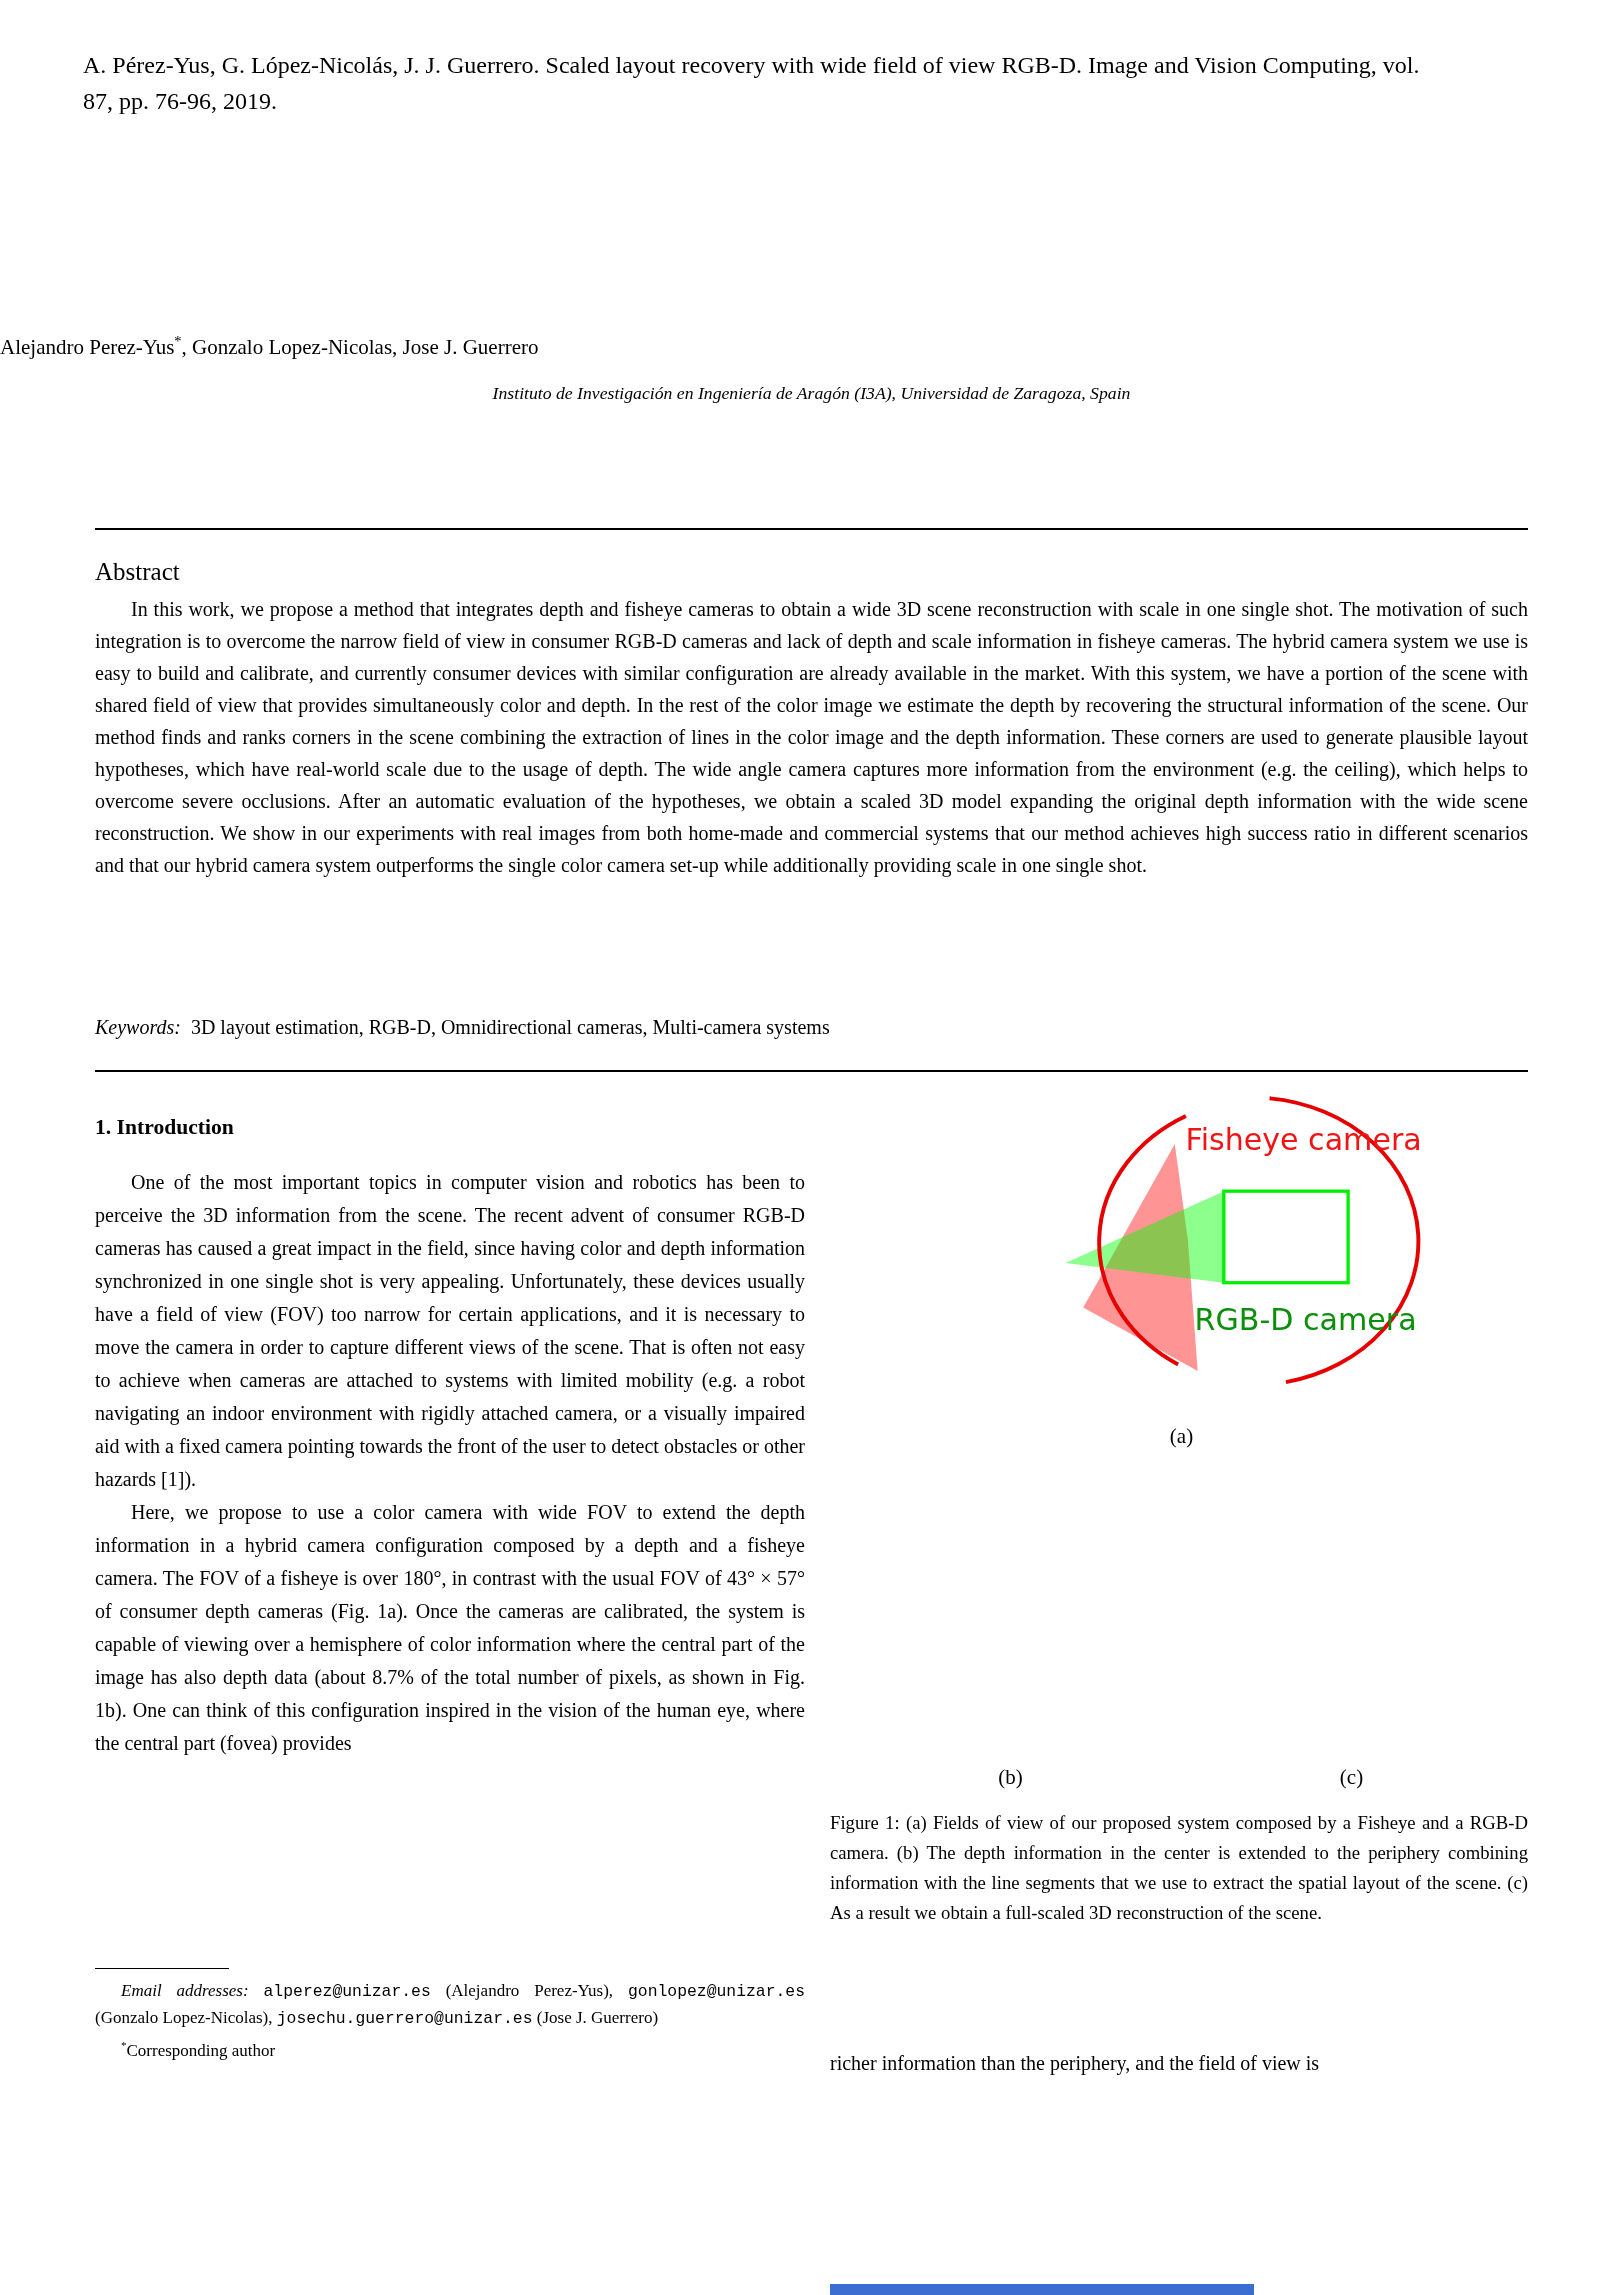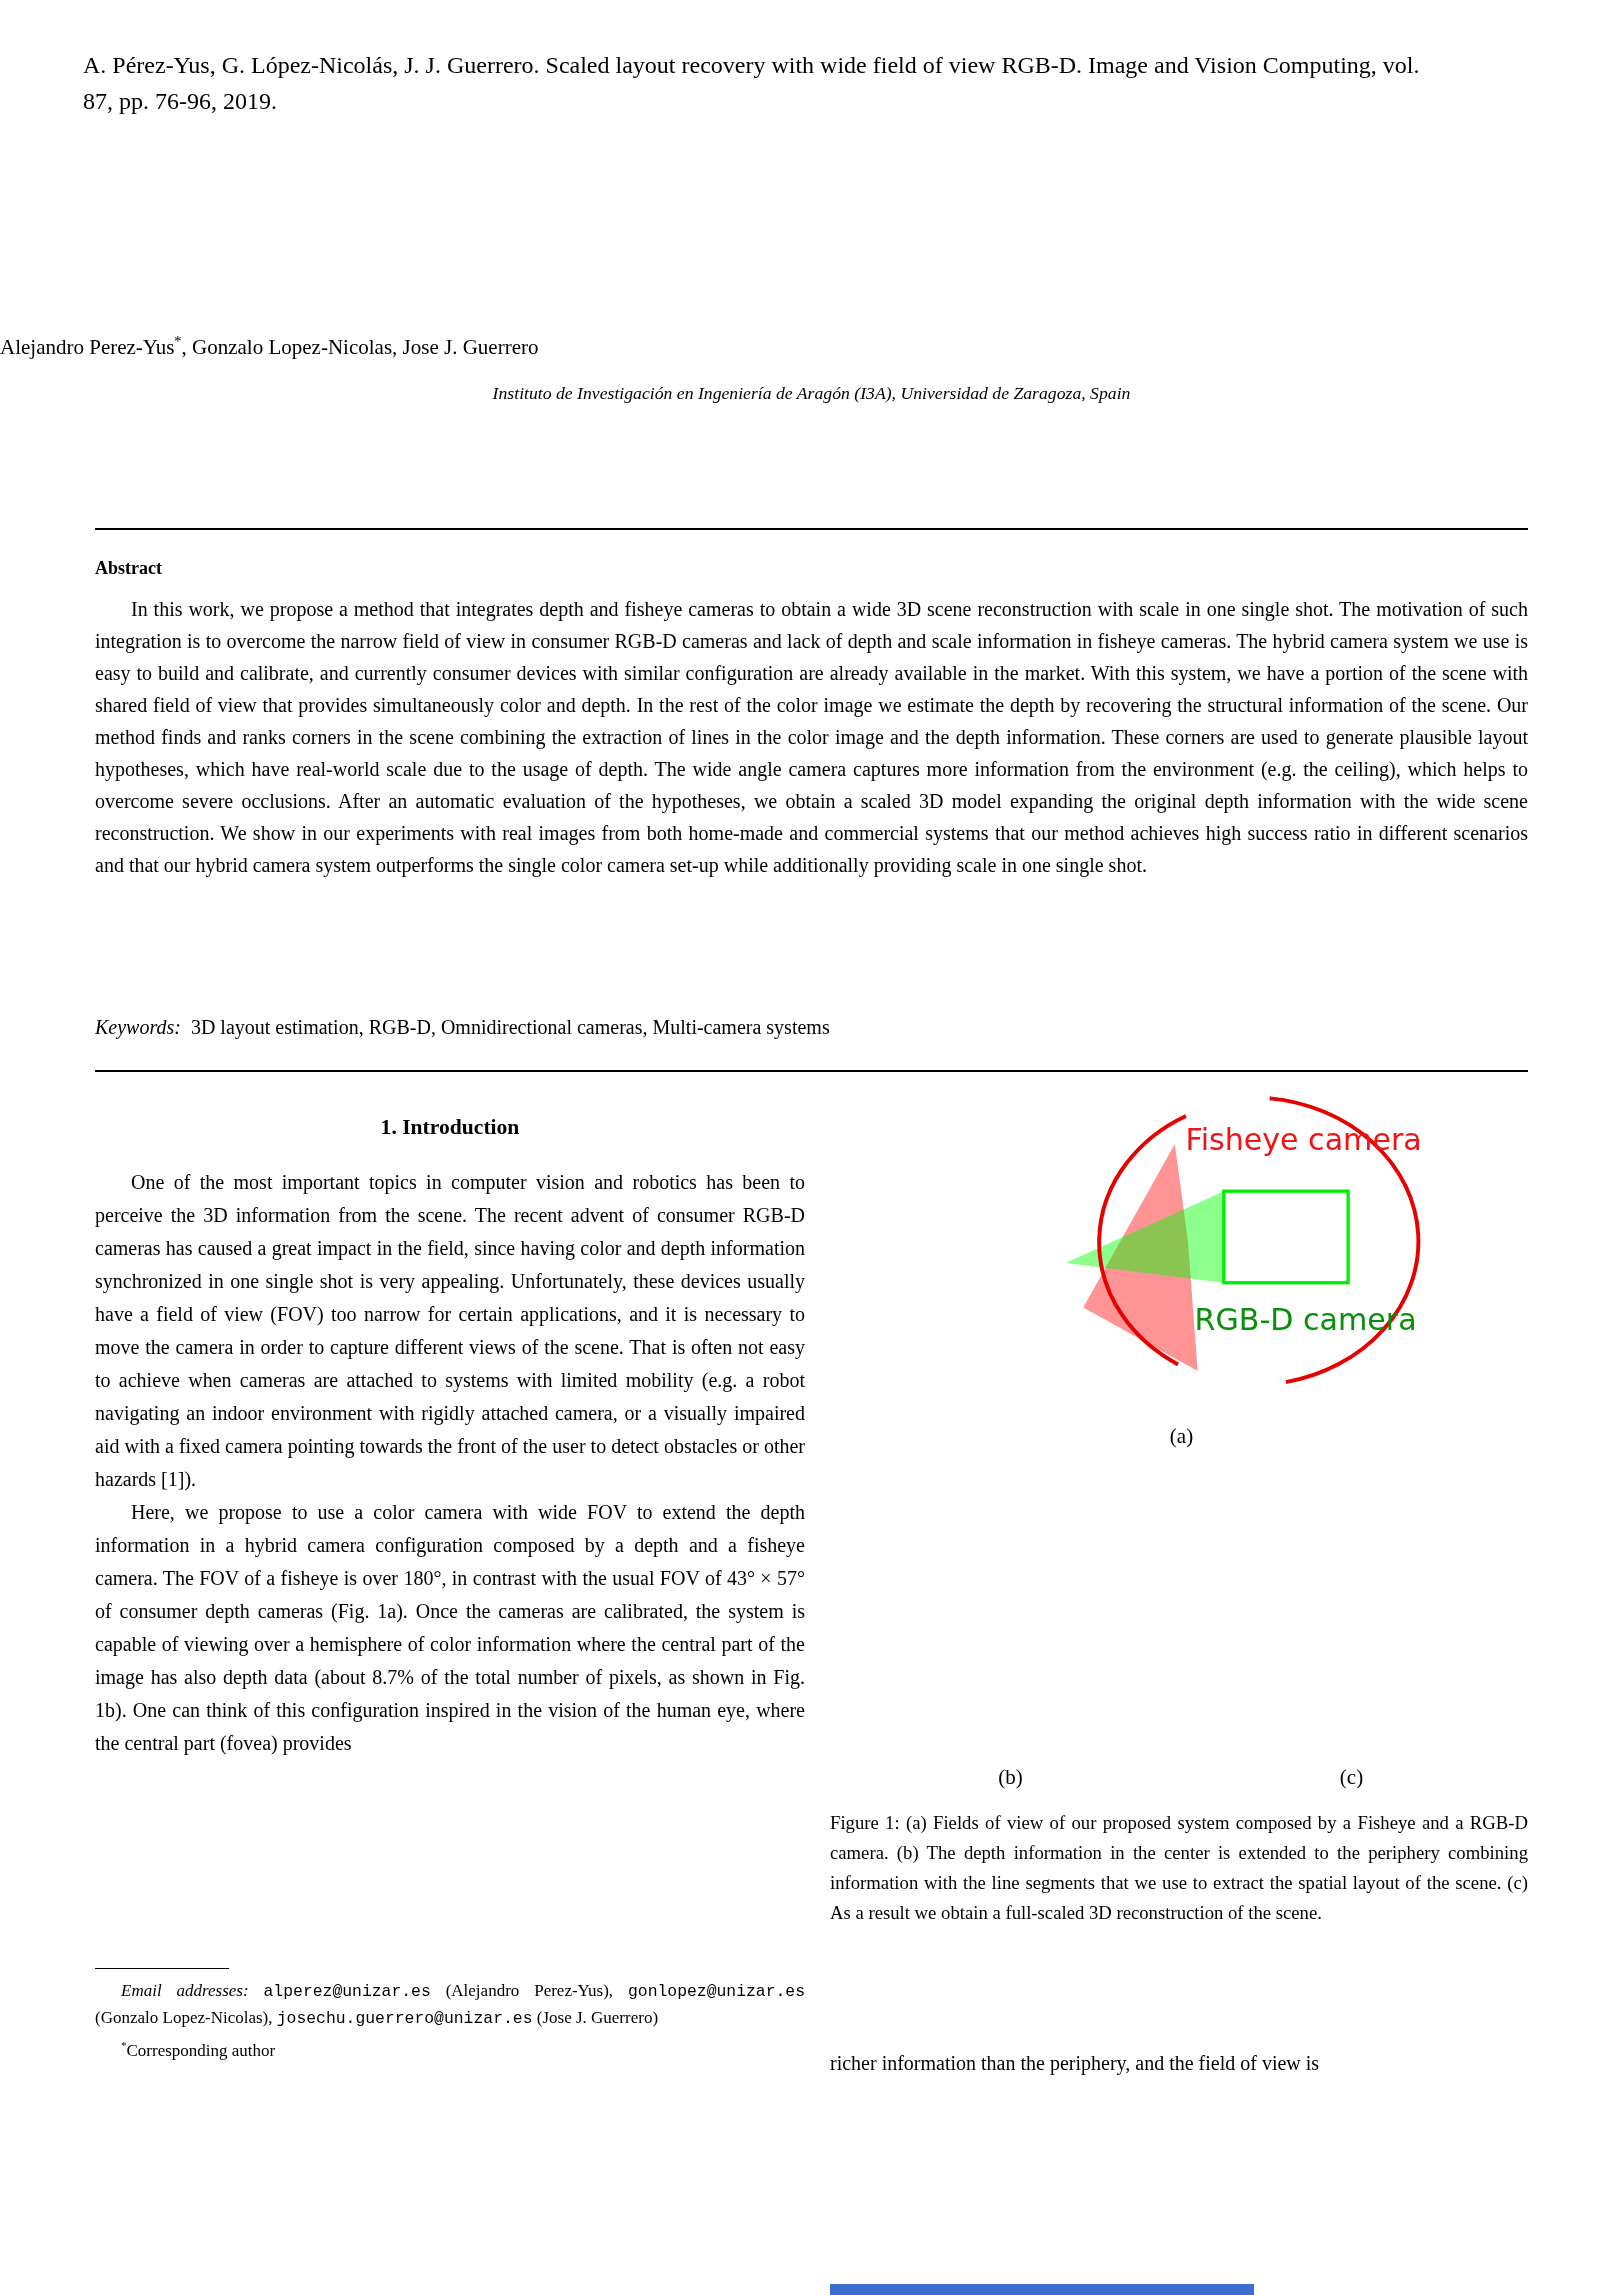--- a/index.html
+++ b/index.html
@@ -27,36 +27,36 @@
   }
   .authors sup{font-size:14.4px;}
   .affiliation{
     left:0; top:383px; width:1623px;
     text-align:center; font-size:17.7px; font-style:italic;
   }
   .rule{background:#000;height:2px;}
   .rule-top{left:95px; top:528px; width:1433px;}
   .rule-bottom{left:95px; top:1070px; width:1433px;}
   .abstract-heading{
-    left:95px; top:558px; font-size:18px; font-weight:bold;text-align:center;
+    left:95px; top:558px; font-size:25px; font-weight:normal;text-align:center;
   }
   .abstract-body{
     left:95px; top:593px; width:1433px;
     font-size:20px; line-height:32px;
     text-align:justify; text-indent:36px;
   }
   .keywords{
     left:95px; top:1016px; width:1433px; font-size:20px;
   }
   .keywords .kw-label{font-style:italic;}
   .left-col{
     left:95px; top:1115px; width:710px;
   }
   .section-heading{
-    font-size:21.6px; font-weight:bold; margin:0 0 26px 0;text-align:center;
+    font-size:21.6px; font-weight:bold; margin:0 0 26px 0;
   }
   .left-col p{
     margin:0; font-size:20px; line-height:33px;
     text-align:justify; text-indent:36px;
   }
   .footnote-rule{left:95px; top:1968px; width:134px; height:1.3px;}
   .footnote{
     left:95px; top:1978px; width:710px;
     font-size:17px; line-height:26px; text-align:justify;
   }

